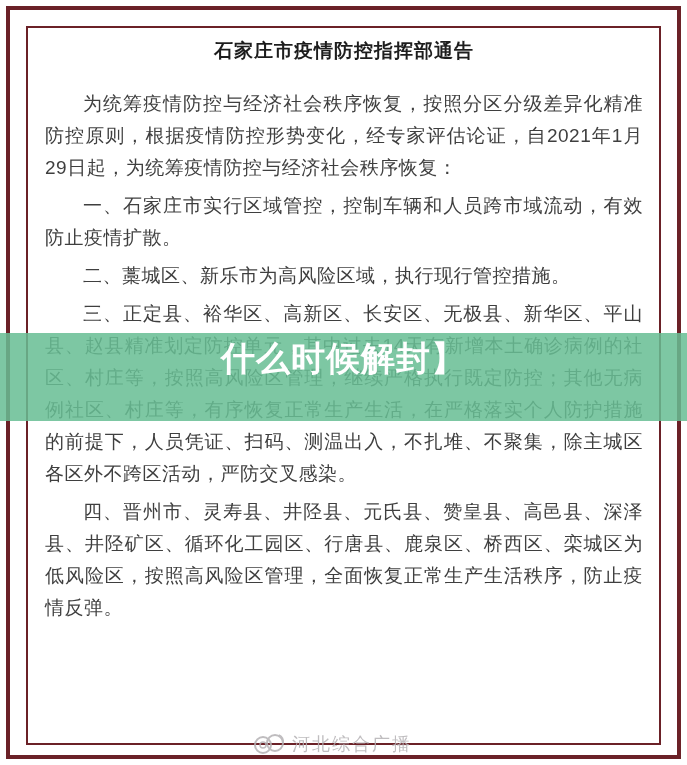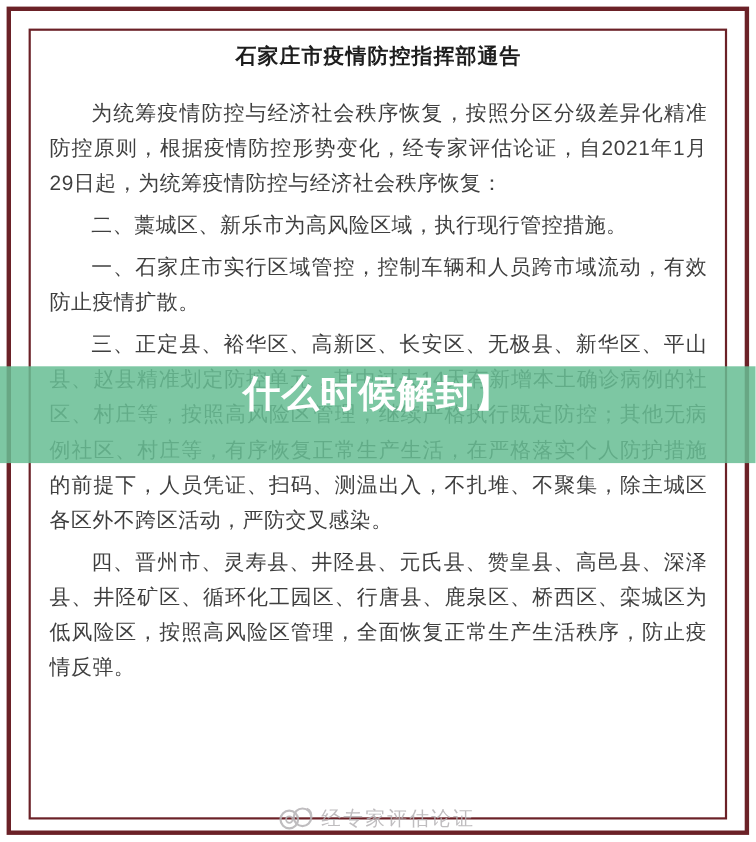--- a/index.html
+++ b/index.html
@@ -46,35 +46,35 @@
 </style>
 </head>
 <body>
 
 <div class="outer-border"></div>
 <div class="inner-border"></div>
 
 <div class="content">
   <div class="notice-title">石家庄市疫情防控指挥部通告</div>
   <p class="para">为统筹疫情防控与经济社会秩序恢复，按照分区分级差异化精准防控原则，根据疫情防控形势变化，经专家评估论证，自2021年1月29日起，为统筹疫情防控与经济社会秩序恢复：</p>
+  <p class="para">一、石家庄市实行区域管控，控制车辆和人员跨市域流动，有效防止疫情扩散。</p>
   <p class="para">二、藁城区、新乐市为高风险区域，执行现行管控措施。</p>
-  <p class="para">一、石家庄市实行区域管控，控制车辆和人员跨市域流动，有效防止疫情扩散。</p>
   <p class="para">三、正定县、裕华区、高新区、长安区、无极县、新华区、平山县、赵县精准划定防控单元，其中过去14天有新增本土确诊病例的社区、村庄等，按照高风险区管理，继续严格执行既定防控；其他无病例社区、村庄等，有序恢复正常生产生活，在严格落实个人防护措施的前提下，人员凭证、扫码、测温出入，不扎堆、不聚集，除主城区各区外不跨区活动，严防交叉感染。</p>
   <p class="para">四、晋州市、灵寿县、井陉县、元氏县、赞皇县、高邑县、深泽县、井陉矿区、循环化工园区、行唐县、鹿泉区、桥西区、栾城区为低风险区，按照高风险区管理，全面恢复正常生产生活秩序，防止疫情反弹。</p>
 
 </div>
 
 <div class="overlay-band"></div>
 <div class="overlay-title">
   <div>什么时候解封】</div>
 </div>
 
 <div class="watermark">
   <span class="wm-icon">
     <svg width="34" height="26" viewBox="0 0 34 26">
       <circle cx="10" cy="14" r="8" fill="none" stroke="#b5b2b5" stroke-width="2"></circle>
       <circle cx="22" cy="12" r="8" fill="none" stroke="#b5b2b5" stroke-width="2"></circle>
       <circle cx="10" cy="14" r="3" fill="none" stroke="#b5b2b5" stroke-width="1.5"></circle>
       <path d="M26 4 q5 2 4 9" fill="none" stroke="#b5b2b5" stroke-width="1.5"></path>
     </svg>
   </span>
-  <span>经专家评估论证</span>
+  <span>河北综合广播</span>
 </div>
 
 </body></html>

